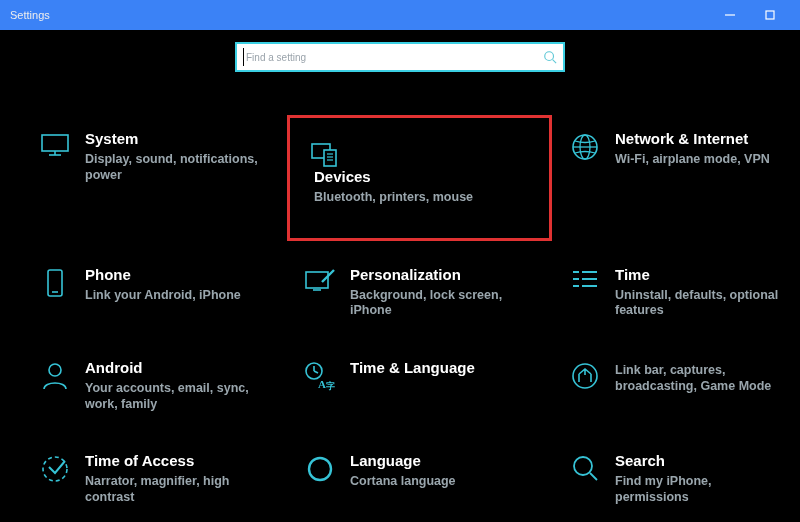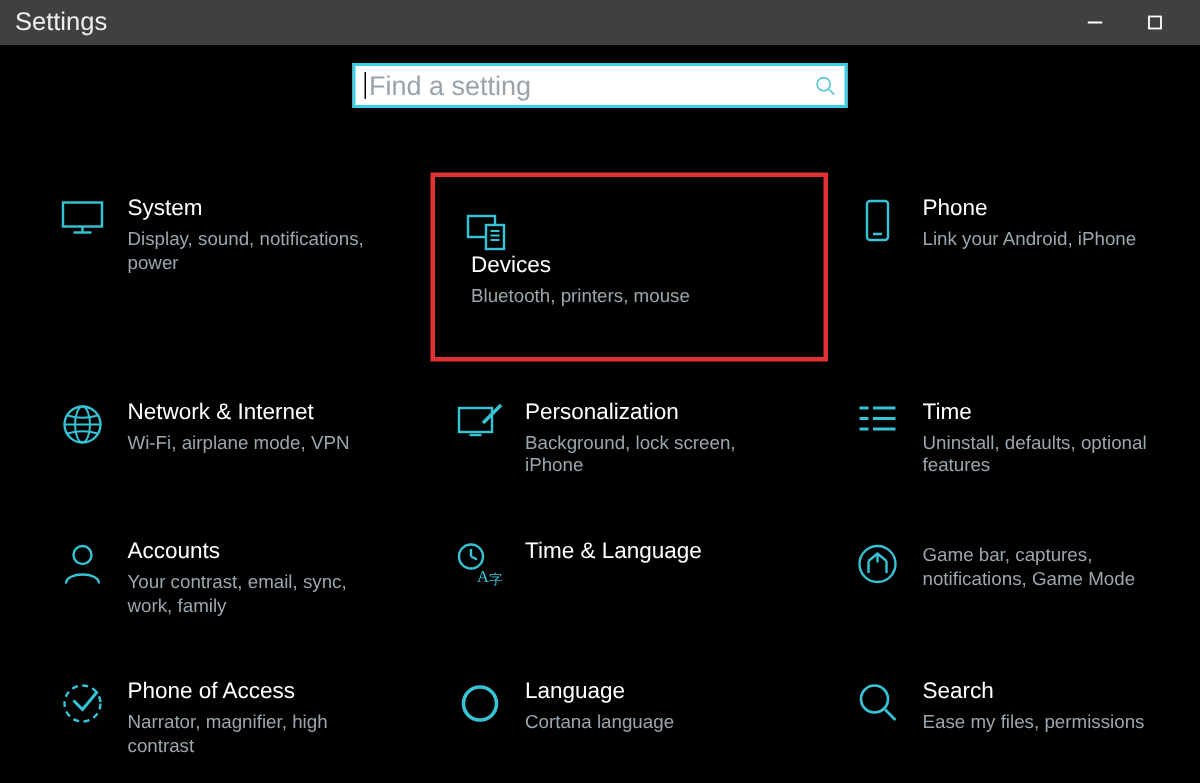--- a/index.html
+++ b/index.html
@@ -8,25 +8,25 @@
     width: 800px;
     height: 522px;
     background: #000;
     font-family: "Segoe UI", Arial, sans-serif;
     color: #fff;
     overflow: hidden;
     position: relative;
   }
   .titlebar {
     height: 30px;
-    background: #404040;
+    background: #3b82f6;
     display: flex;
     align-items: center;
     padding: 0 10px;
-    font-size: 17px;
+    font-size: 11px;
     color: #eee;
   }
   .titlebar .spacer { flex: 1; }
   .win-controls { display: flex; gap: 0; }
   .win-btn {
     width: 40px;
     height: 30px;
     display: flex;
     align-items: center;
     justify-content: center;
@@ -49,34 +49,35 @@
     outline-offset: -2px;
   }
   .search .caret {
     width: 1px;
     height: 18px;
     background: #000;
     margin-right: 2px;
   }
   .search .placeholder {
     color: #9aa3ab;
-    font-size: 18px;
+    font-size: 10px;
     flex: 1;
   }
   .search .s-icon { color: #5fc8d6; }
   .grid {
     position: absolute;
     top: 120px;
     left: 27px;
     right: 15px;
     display: grid;
     grid-template-columns: 255px 255px 238px;
     column-gap: 10px;
     row-gap: 20px;
     align-items: start;
+    font-weight: bold;
   }
   .tile {
     display: flex;
     align-items: flex-start;
     padding: 10px 10px 10px 8px;
     cursor: pointer;
   }
   .tile .icon {
     width: 40px;
     min-width: 40px;
@@ -159,44 +160,44 @@
         </svg>
     </span>
     <div class="txt">
       <div class="title">Devices</div>
       <div class="sub">Bluetooth, printers, mouse</div>
     </div>
   </div>
 
   <div class="tile">
     <span class="icon">
-      <svg width="20" height="30" viewBox="0 0 20 30">
-          <rect x="3" y="2" width="14" height="26" rx="2" fill="none" stroke="#36c3d6" stroke-width="1.6"></rect>
-          <line x1="7" y1="24" x2="13" y2="24" stroke="#36c3d6" stroke-width="1.6"></line>
-        </svg>
-    </span>
-    <div class="txt">
-      <div class="title">Phone</div>
-      <div class="sub">Link your Android, iPhone</div>
-    </div>
-  </div>
-
-  <div class="tile">
-    <span class="icon">
       <svg width="30" height="30" viewBox="0 0 30 30">
           <circle cx="15" cy="15" r="12" fill="none" stroke="#36c3d6" stroke-width="1.6"></circle>
           <ellipse cx="15" cy="15" rx="5" ry="12" fill="none" stroke="#36c3d6" stroke-width="1.3"></ellipse>
           <line x1="3" y1="15" x2="27" y2="15" stroke="#36c3d6" stroke-width="1.3"></line>
           <path d="M5 9 Q15 12 25 9" fill="none" stroke="#36c3d6" stroke-width="1.3"></path>
           <path d="M5 21 Q15 18 25 21" fill="none" stroke="#36c3d6" stroke-width="1.3"></path>
         </svg>
     </span>
     <div class="txt">
       <div class="title">Network &amp; Internet</div>
       <div class="sub">Wi-Fi, airplane mode, VPN</div>
+    </div>
+  </div>
+
+  <div class="tile">
+    <span class="icon">
+      <svg width="20" height="30" viewBox="0 0 20 30">
+          <rect x="3" y="2" width="14" height="26" rx="2" fill="none" stroke="#36c3d6" stroke-width="1.6"></rect>
+          <line x1="7" y1="24" x2="13" y2="24" stroke="#36c3d6" stroke-width="1.6"></line>
+        </svg>
+    </span>
+    <div class="txt">
+      <div class="title">Phone</div>
+      <div class="sub">Link your Android, iPhone</div>
     </div>
   </div>
 
   <div class="tile">
     <span class="icon">
       <svg width="32" height="26" viewBox="0 0 32 26">
           <rect x="2" y="4" width="22" height="16" fill="none" stroke="#36c3d6" stroke-width="1.6"></rect>
           <line x1="18" y1="14" x2="30" y2="2" stroke="#36c3d6" stroke-width="2.4"></line>
           <line x1="9" y1="22" x2="17" y2="22" stroke="#36c3d6" stroke-width="1.6"></line>
         </svg>
@@ -225,22 +226,22 @@
   </div>
 
   <div class="tile">
     <span class="icon">
       <svg width="26" height="30" viewBox="0 0 26 30">
           <circle cx="13" cy="9" r="6" fill="none" stroke="#36c3d6" stroke-width="1.6"></circle>
           <path d="M2 28 C2 20 24 20 24 28" fill="none" stroke="#36c3d6" stroke-width="1.6"></path>
         </svg>
     </span>
     <div class="txt">
-      <div class="title">Accounts</div>
-      <div class="sub">Your contrast, email, sync, work, family</div>
+      <div class="title">Android</div>
+      <div class="sub">Your accounts, email, sync, work, family</div>
     </div>
   </div>
 
   <div class="tile">
     <span class="icon">
       <svg width="32" height="30" viewBox="0 0 32 30">
           <circle cx="10" cy="10" r="8" fill="none" stroke="#36c3d6" stroke-width="1.6"></circle>
           <line x1="10" y1="10" x2="10" y2="5" stroke="#36c3d6" stroke-width="1.6"></line>
           <line x1="10" y1="10" x2="14" y2="12" stroke="#36c3d6" stroke-width="1.6"></line>
           <text x="14" y="27" font-size="11" fill="#36c3d6" font-family="Segoe UI">A</text>
@@ -253,33 +254,33 @@
   </div>
 
   <div class="tile">
     <span class="icon">
       <svg width="30" height="30" viewBox="0 0 30 30">
           <circle cx="15" cy="15" r="12" fill="none" stroke="#36c3d6" stroke-width="1.6"></circle>
           <path d="M9 13 L15 8 L21 13 M9 13 L9 21 M21 13 L21 21 M15 8 L15 14" fill="none" stroke="#36c3d6" stroke-width="1.6"></path>
         </svg>
     </span>
     <div class="txt">
-      <div class="sub">Game bar, captures, notifications, Game Mode</div>
+      <div class="sub">Link bar, captures, broadcasting, Game Mode</div>
     </div>
   </div>
 
   <div class="tile">
     <span class="icon">
       <svg width="30" height="30" viewBox="0 0 30 30">
           <circle cx="15" cy="15" r="12" fill="none" stroke="#36c3d6" stroke-width="1.6" stroke-dasharray="4 3"></circle>
           <path d="M9 13 L15 19 L25 7" fill="none" stroke="#36c3d6" stroke-width="2"></path>
         </svg>
     </span>
     <div class="txt">
-      <div class="title">Phone of Access</div>
+      <div class="title">Time of Access</div>
       <div class="sub">Narrator, magnifier, high contrast</div>
     </div>
   </div>
 
   <div class="tile">
     <span class="icon">
       <svg width="30" height="30" viewBox="0 0 30 30">
           <circle cx="15" cy="15" r="11" fill="none" stroke="#36c3d6" stroke-width="2.4"></circle>
         </svg>
     </span>
@@ -291,17 +292,17 @@
 
   <div class="tile">
     <span class="icon">
       <svg width="28" height="28" viewBox="0 0 28 28">
           <circle cx="12" cy="12" r="9" fill="none" stroke="#36c3d6" stroke-width="1.8"></circle>
           <line x1="19" y1="19" x2="26" y2="26" stroke="#36c3d6" stroke-width="1.8"></line>
         </svg>
     </span>
     <div class="txt">
       <div class="title">Search</div>
-      <div class="sub">Ease my files, permissions</div>
+      <div class="sub">Find my iPhone, permissions</div>
     </div>
   </div>
 
 </div>
 
 </body></html>

